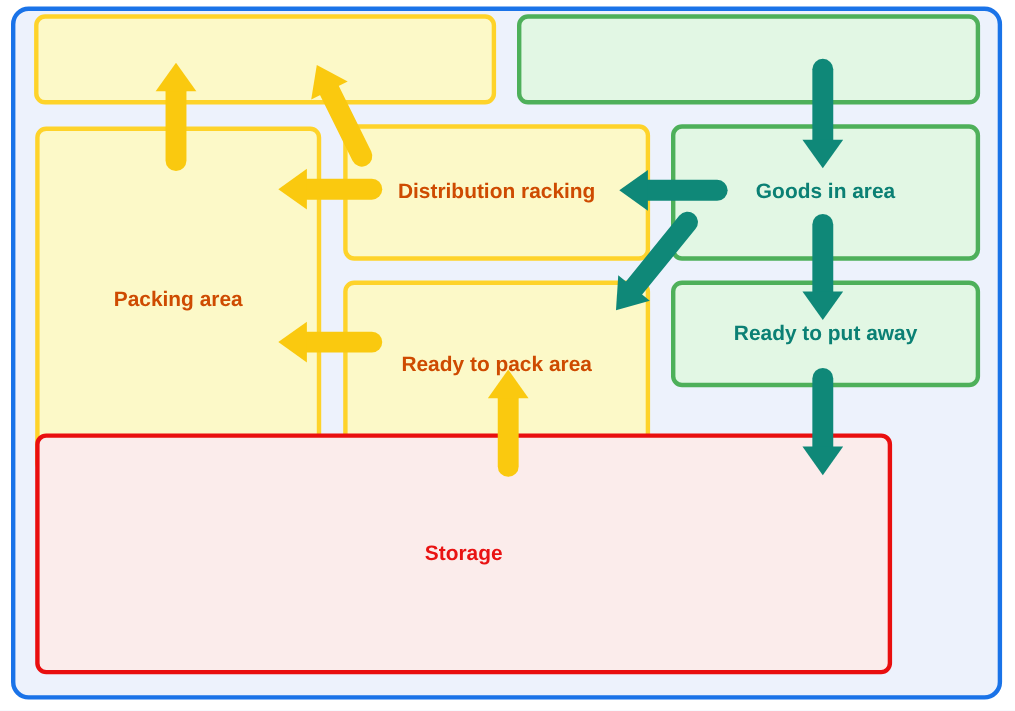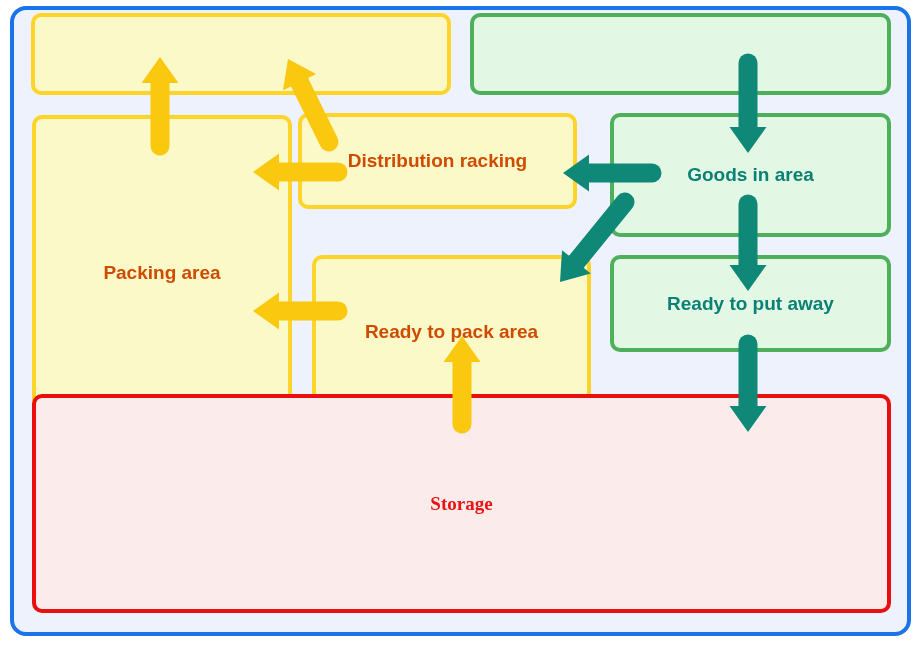--- a/index.html
+++ b/index.html
@@ -17,25 +17,25 @@
     position:absolute;box-sizing:border-box;border-radius:10px;
     display:flex;align-items:center;justify-content:center;
     font-weight:bold;font-size:19px;
   }
   .zone-yellow{background:#FCF9C8;border:4px solid #FED32A;color:#CE4B01;}
   .zone-green{background:#E2F7E4;border:4px solid #4EB05A;color:#0B8074;}
   .zone-red{background:#FBECEB;border:4px solid #E90F0F;color:#E91313;}
   .z-topleft{left:31px;top:13px;width:420px;height:82px;}
   .z-topright{left:470px;top:13px;width:421px;height:82px;}
   .z-packing{left:32px;top:115px;width:260px;height:316px;}
-  .z-distribution{left:298px;top:113px;width:279px;height:96px;}
+  .z-distribution{left:312px;top:113px;width:279px;height:124px;}
   .z-readypack{left:312px;top:255px;width:279px;height:154px;}
   .z-goodsin{left:610px;top:113px;width:281px;height:124px;}
   .z-readyput{left:610px;top:255px;width:281px;height:97px;}
-  .z-storage{left:32px;top:394px;width:859px;height:219px;font-family:Liberation Serif, serif;}
+  .z-storage{left:32px;top:394px;width:779px;height:219px;}
   #arrows{
     position:absolute;left:0;top:0;width:923px;height:646px;
     pointer-events:none;z-index:5;
   }
   .zone .lbl{text-align:center;}
 </style>
 </head>
 <body>
 
 <div class="floor"></div>

